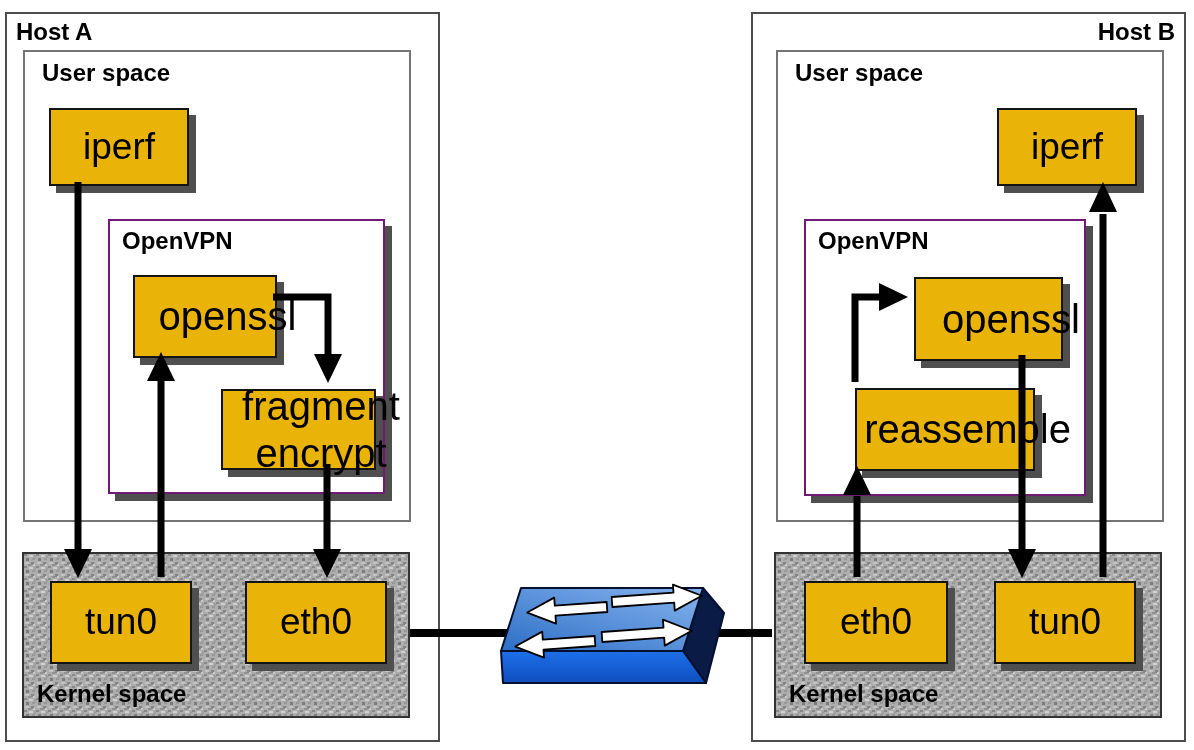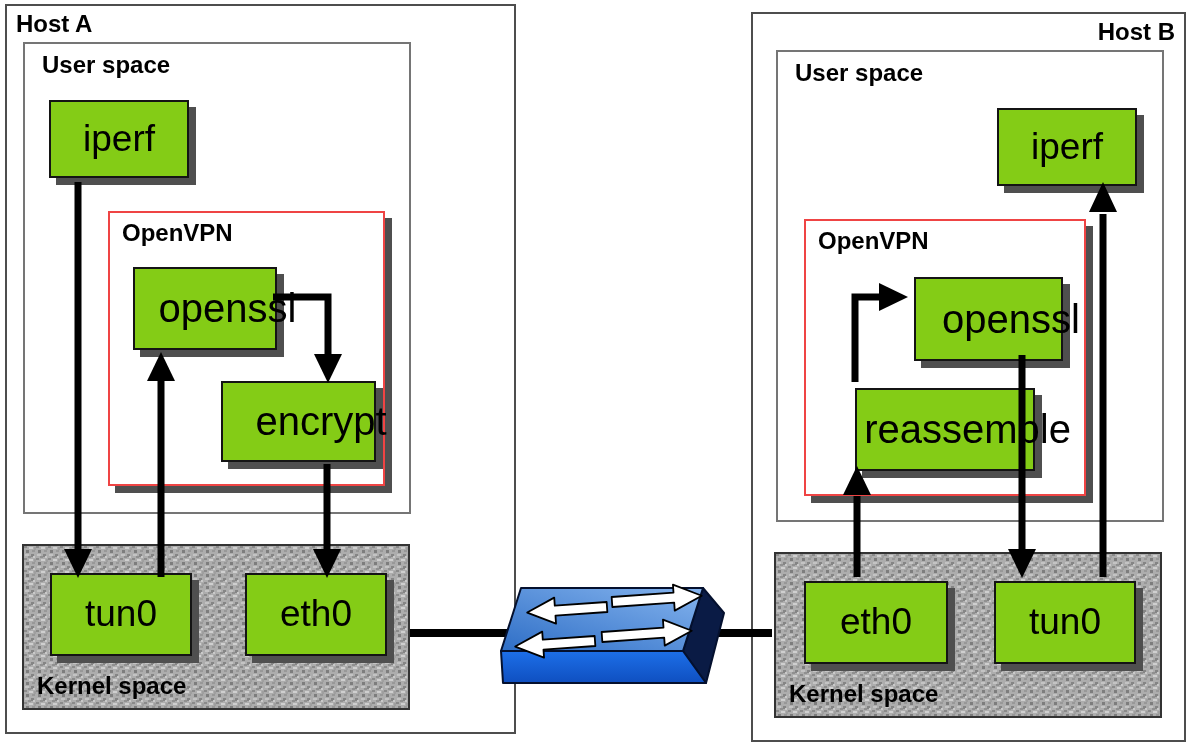--- a/index.html
+++ b/index.html
@@ -17,29 +17,29 @@
   }
   .stage *{box-sizing:border-box;}
   .abs{position:absolute;}
   .host{
     background:#ffffff;border:2px solid var(--host-border);
   }
   .space-user{
     background:#ffffff;border:2px solid var(--user-border);
   }
   .openvpn{
-    background:#ffffff;border:2px solid #ef4444;
+    background:#ffffff;border:2px solid #701a75;
     box-shadow:7px 7px 0 0 var(--box-shadow);
   }
   .kernel{
     border:2px solid var(--kernel-border);
   }
   .kernel-bg{position:absolute;left:0;top:0;width:100%;height:100%;}
   .leaf{
-    background:#84cc16;border:2px solid #141414;
+    background:#eab308;border:2px solid #141414;
     box-shadow:7px 7px 0 0 var(--box-shadow);
     display:flex;align-items:center;justify-content:center;
     flex-direction:column;text-align:left;
   }
   .lbl-big{font-size:37px;line-height:1.05;}
   .lbl-med{font-size:40px;line-height:1.16;padding-left:45px;}
   .sec-title{
     font-size:24px;font-weight:bold;white-space:nowrap;
   }
   .arrow-layer,.switch-layer{position:absolute;pointer-events:none;}
@@ -68,38 +68,39 @@
         <stop offset="0" style="stop-color:var(--switch-top-dark,#2e6ec6)"></stop>
         <stop offset="1" style="stop-color:var(--switch-top-light,#85b4ee)"></stop>
       </linearGradient>
       <linearGradient id="swfront" x1="0" y1="0" x2="0" y2="1">
         <stop offset="0" style="stop-color:var(--switch-front,#1d6fe8)"></stop>
         <stop offset="1" style="stop-color:var(--switch-front-dark,#0f4fc0)"></stop>
       </linearGradient>
     </defs>
   </svg>
 
-  <div class="abs host" style="left:5px;top:4px;width:511px;height:730px;">
+  <div class="abs host" style="left:5px;top:12px;width:435px;height:730px;">
     <div class="abs sec-title" style="left:9px;top:4px;">Host A</div>
 
     <div class="abs space-user" style="left:16px;top:36px;width:388px;height:472px;">
       <div class="abs sec-title" style="left:17px;top:7px;">User space</div>
 
       <div class="abs leaf lbl-big" style="left:24px;top:56px;width:140px;height:78px;">
         <div>iperf</div>
       </div>
 
       <div class="abs openvpn" style="left:83px;top:167px;width:277px;height:275px;">
         <div class="abs sec-title" style="left:12px;top:6px;">OpenVPN</div>
 
         <div class="abs leaf lbl-med" style="left:23px;top:54px;width:144px;height:83px;">
           <div>openssl</div>
         </div>
 
         <div class="abs leaf lbl-med" style="left:111px;top:168px;width:155px;height:81px;">
+          <div>fragment</div>
           <div>encrypt</div>
         </div>
       </div>
     </div>
 
     <div class="abs kernel" style="left:15px;top:538px;width:388px;height:166px;">
       <svg class="kernel-bg" preserveAspectRatio="none">
         <rect width="100%" height="100%" fill="url(#kpat)"></rect>
       </svg>
       <div class="abs sec-title" style="left:13px;bottom:8px;">Kernel space</div>

